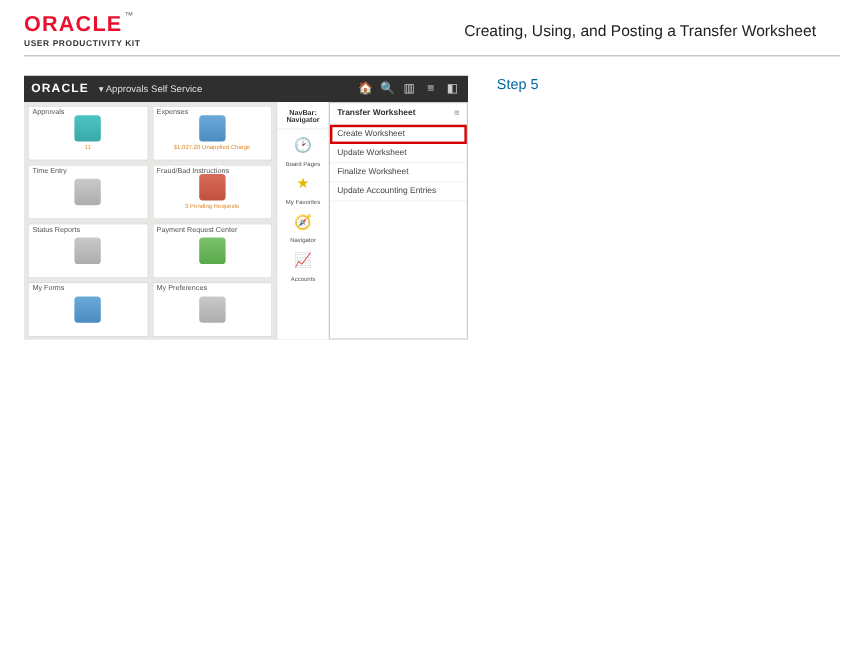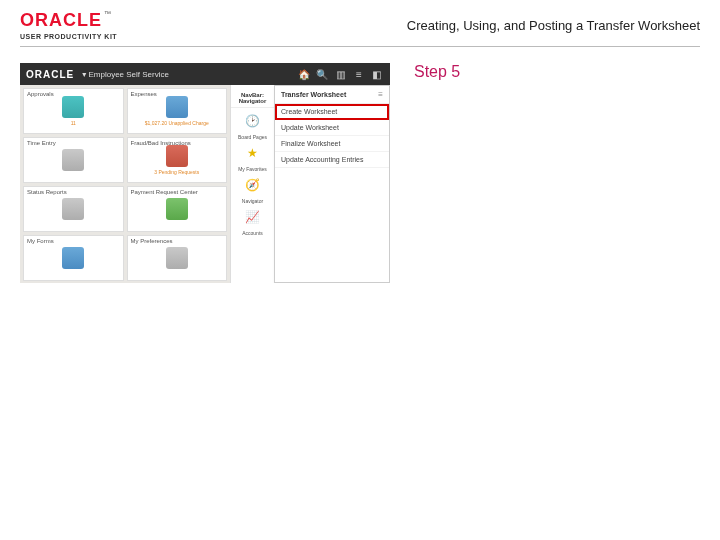--- a/index.html
+++ b/index.html
@@ -4,21 +4,21 @@
 <style>
   *{box-sizing:border-box;margin:0;padding:0;font-family:Arial,Helvetica,sans-serif}
   body{width:720px;height:540px;background:#fff;position:relative;overflow:hidden}
   
   .hdr{display:flex;align-items:center;padding:10px 20px 6px 20px}
   .logo{display:flex;flex-direction:column;align-items:flex-start;gap:2px}
   .oracle{font-weight:bold;font-size:18px;letter-spacing:1px;color:#e8102e;position:relative}
   .oracle::after{content:"";}
   .tm{font-size:7px;color:#555;vertical-align:top;margin-left:2px}
   .upk{font-size:7px;letter-spacing:0.5px;color:#333;font-weight:bold}
-  .title{margin-left:auto;font-size:13px;color:#222}
+  .title{margin-left:auto;margin-right:20px;font-size:13px;color:#222}
   .rule{border:none;border-top:1px solid #bbb;margin:0 20px 0 20px}
   
   .content{display:flex;padding:16px 20px;gap:18px}
   .shot{width:370px;height:220px;position:relative;background:#e9e7e3;overflow:hidden}
   .topbar{height:22px;background:#2f2f2f;display:flex;align-items:center;padding:0 6px;color:#fff}
   .topbar .obrand{font-size:10px;letter-spacing:1px;font-weight:bold;color:#fff}
   .topbar .ess{font-size:8px;color:#ddd;margin-left:8px}
   .topbar .spacer{flex:1}
   .topbar .ticon{width:14px;height:14px;margin-left:4px;display:flex;align-items:center;justify-content:center;color:#ccc;font-size:10px}
   .workspace{display:flex;height:calc(100% - 22px)}
@@ -35,21 +35,21 @@
   .navrail{width:44px;background:#fff;border-left:1px solid #ddd;display:flex;flex-direction:column;align-items:center;padding:4px 0;gap:3px}
   .navrail .nlabel{font-size:5px;color:#555;text-align:center}
   .navrail .nicon{width:20px;height:20px;display:flex;align-items:center;justify-content:center;color:#777;font-size:12px}
   .navhead{font-size:6px;color:#333;font-weight:bold;padding:3px 0;border-bottom:1px solid #eee;width:100%;text-align:center}
   .flyout{width:116px;background:#fff;border:1px solid #ccc;display:flex;flex-direction:column;box-shadow:2px 2px 4px rgba(0,0,0,.15);position:relative}
   .flyout .fhdr{font-size:7px;font-weight:bold;color:#333;padding:4px 6px;border-bottom:1px solid #eee;display:flex;justify-content:space-between;align-items:center}
   .flyout .fhdr .fx{font-size:8px;color:#888}
   .fitem{font-size:7px;color:#444;padding:4px 6px;border-bottom:1px solid #f2f2f2}
   .highlight{outline:2px solid #d40000;outline-offset:-2px;background:#fff}
   
-  .instr{flex:1;padding:0 6px;font-size:16px;color:#be185d}
+  .instr{flex:1;padding:0 6px;font-size:12px;color:#0369a1}
   .step{margin-bottom:16px}
   .instrline{line-height:1.5}
 </style>
 </head>
 <body>
 
 <div class="hdr">
   <div class="logo">
     <div>
       <span class="oracle">ORACLE</span><span class="tm">™</span>
@@ -58,21 +58,21 @@
   </div>
   <div class="title">Creating, Using, and Posting a Transfer Worksheet</div>
 </div>
 <hr class="rule">
 
 <div class="content">
 
   <div class="shot">
     <div class="topbar">
       <span class="obrand">ORACLE</span>
-      <span class="ess">▾ Employee Self Service</span>
+      <span class="ess">▾ Approvals Self Service</span>
       <span class="spacer"></span>
       <span class="ticon">🏠</span>
       <span class="ticon">🔍</span>
       <span class="ticon">▥</span>
       <span class="ticon">≡</span>
       <span class="ticon">◧</span>
     </div>
     <div class="workspace">
       <div class="tiles">
         <div class="tile">

